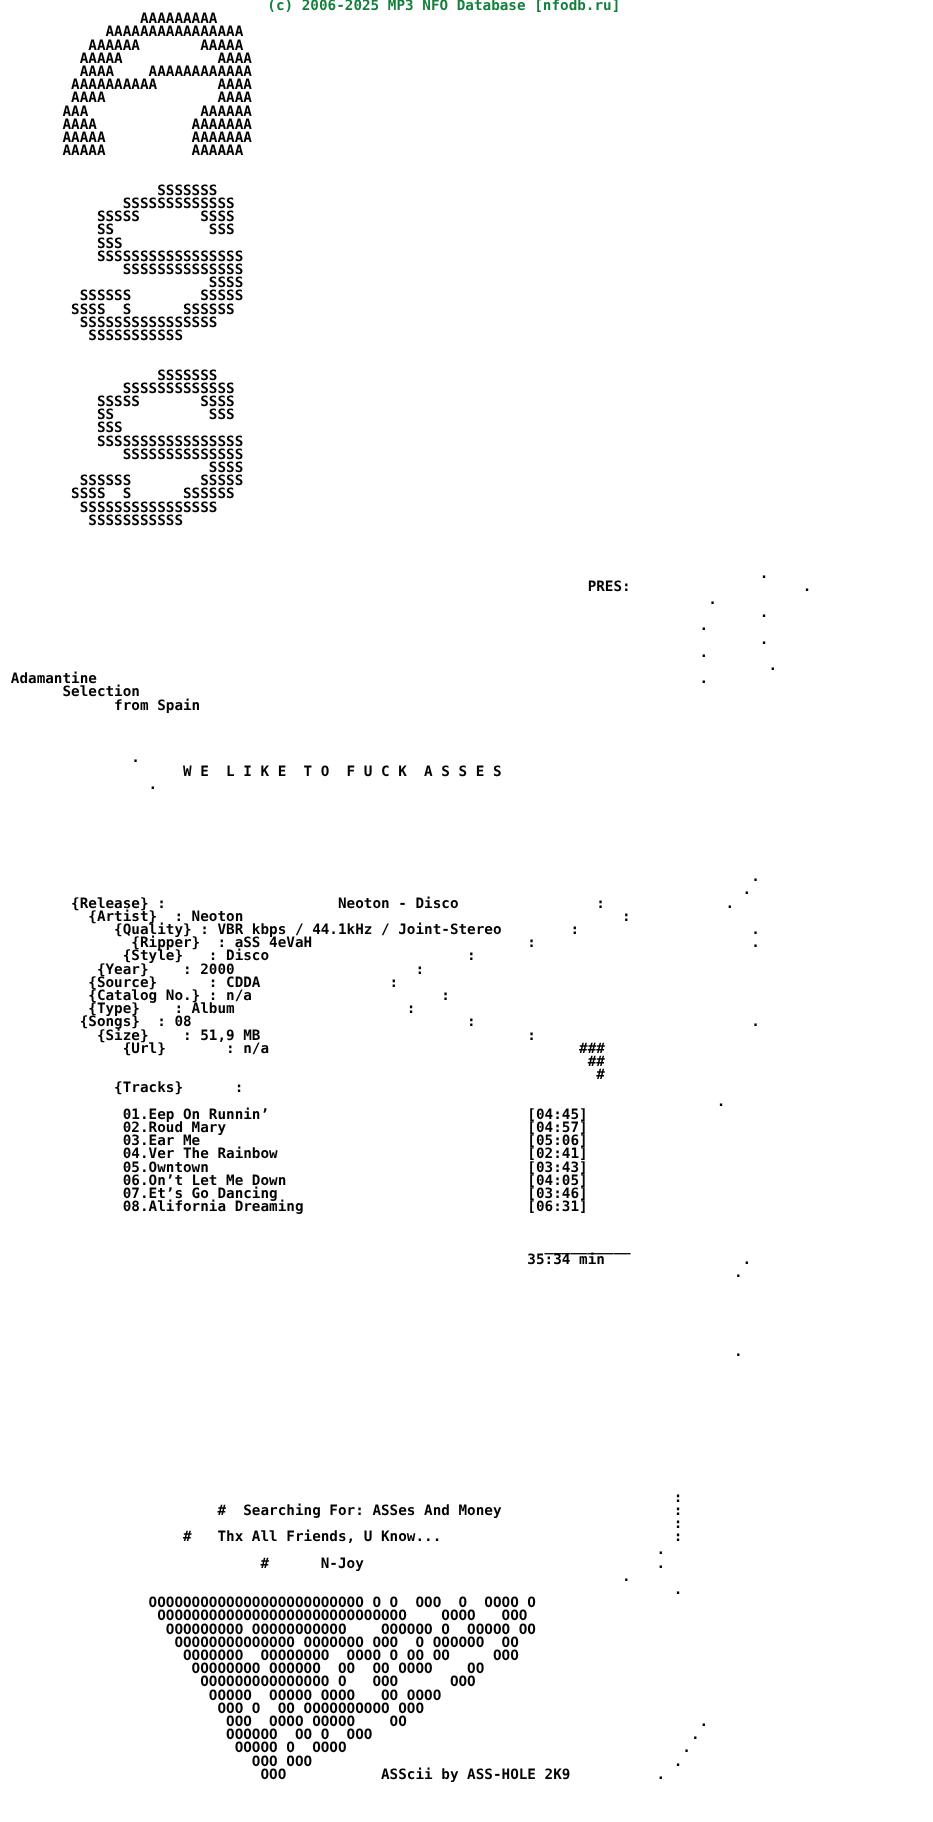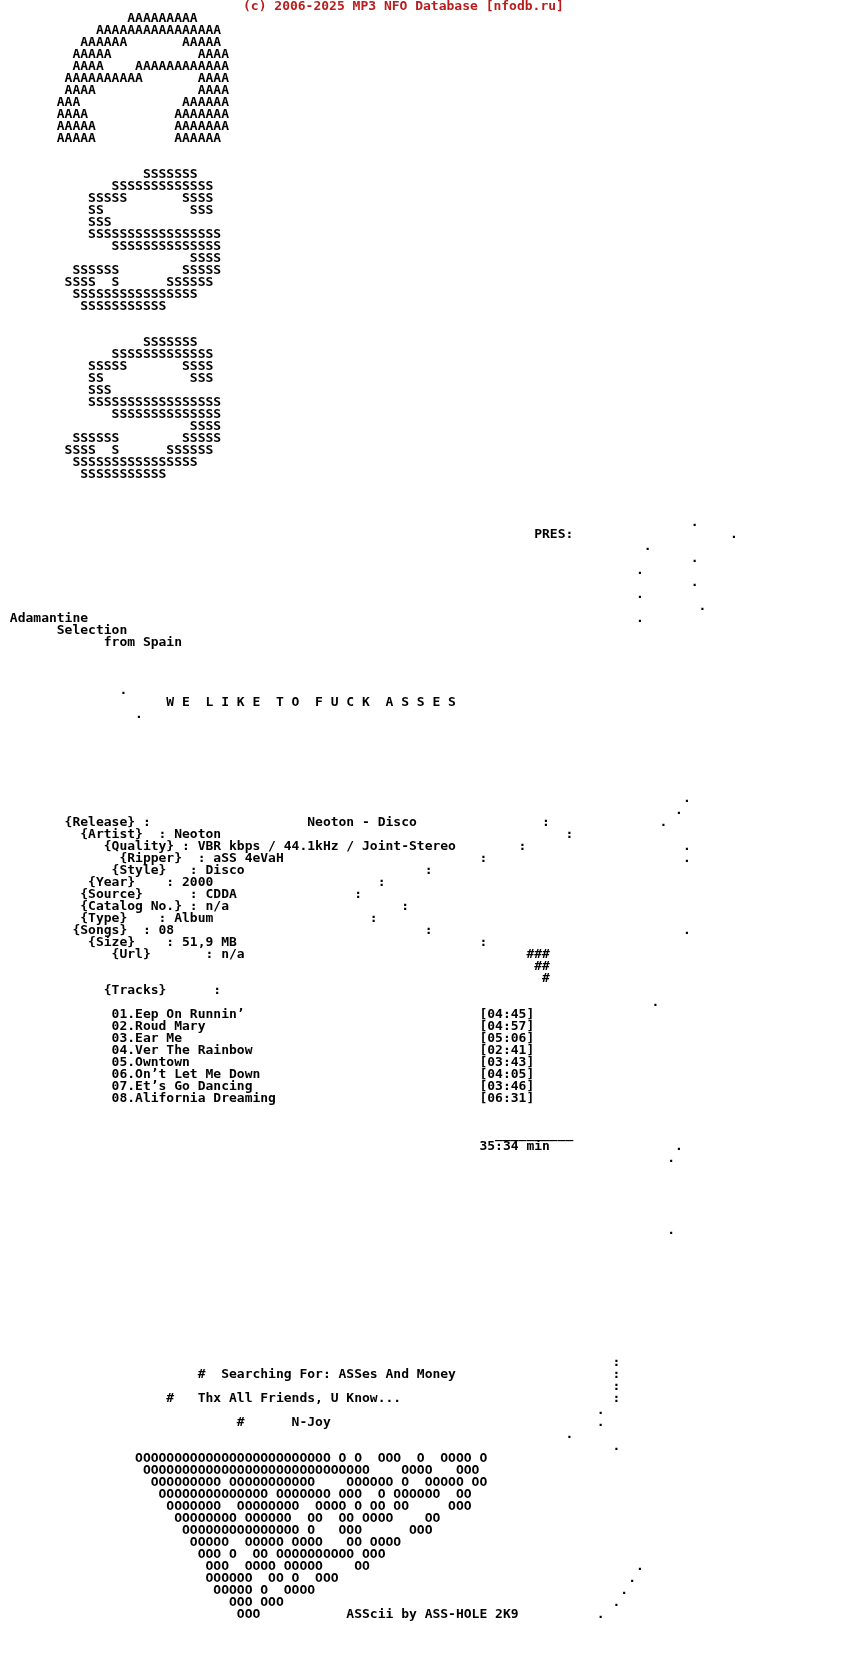--- a/index.html
+++ b/index.html
@@ -25,21 +25,21 @@
   }
   .nfo-body {
     margin: 0;
     padding-left: 2px;
   }
 </style>
 </head>
 <body>
 
 <div class="page">
-  <div class="mono nfo-header" style="color: #b91c1c;">(c) 2006-2025 MP3 NFO Database [nfodb.ru]</div>
+  <div class="mono nfo-header" style="color: #15803d;">(c) 2006-2025 MP3 NFO Database [nfodb.ru]</div>
   <pre class="mono nfo-body">                AAAAAAAAA
             AAAAAAAAAAAAAAAA
           AAAAAA       AAAAA
          AAAAA           AAAA
          AAAA    AAAAAAAAAAAA
         AAAAAAAAAA       AAAA
         AAAA             AAAA
        AAA             AAAAAA
        AAAA           AAAAAAA
        AAAAA          AAAAAAA

